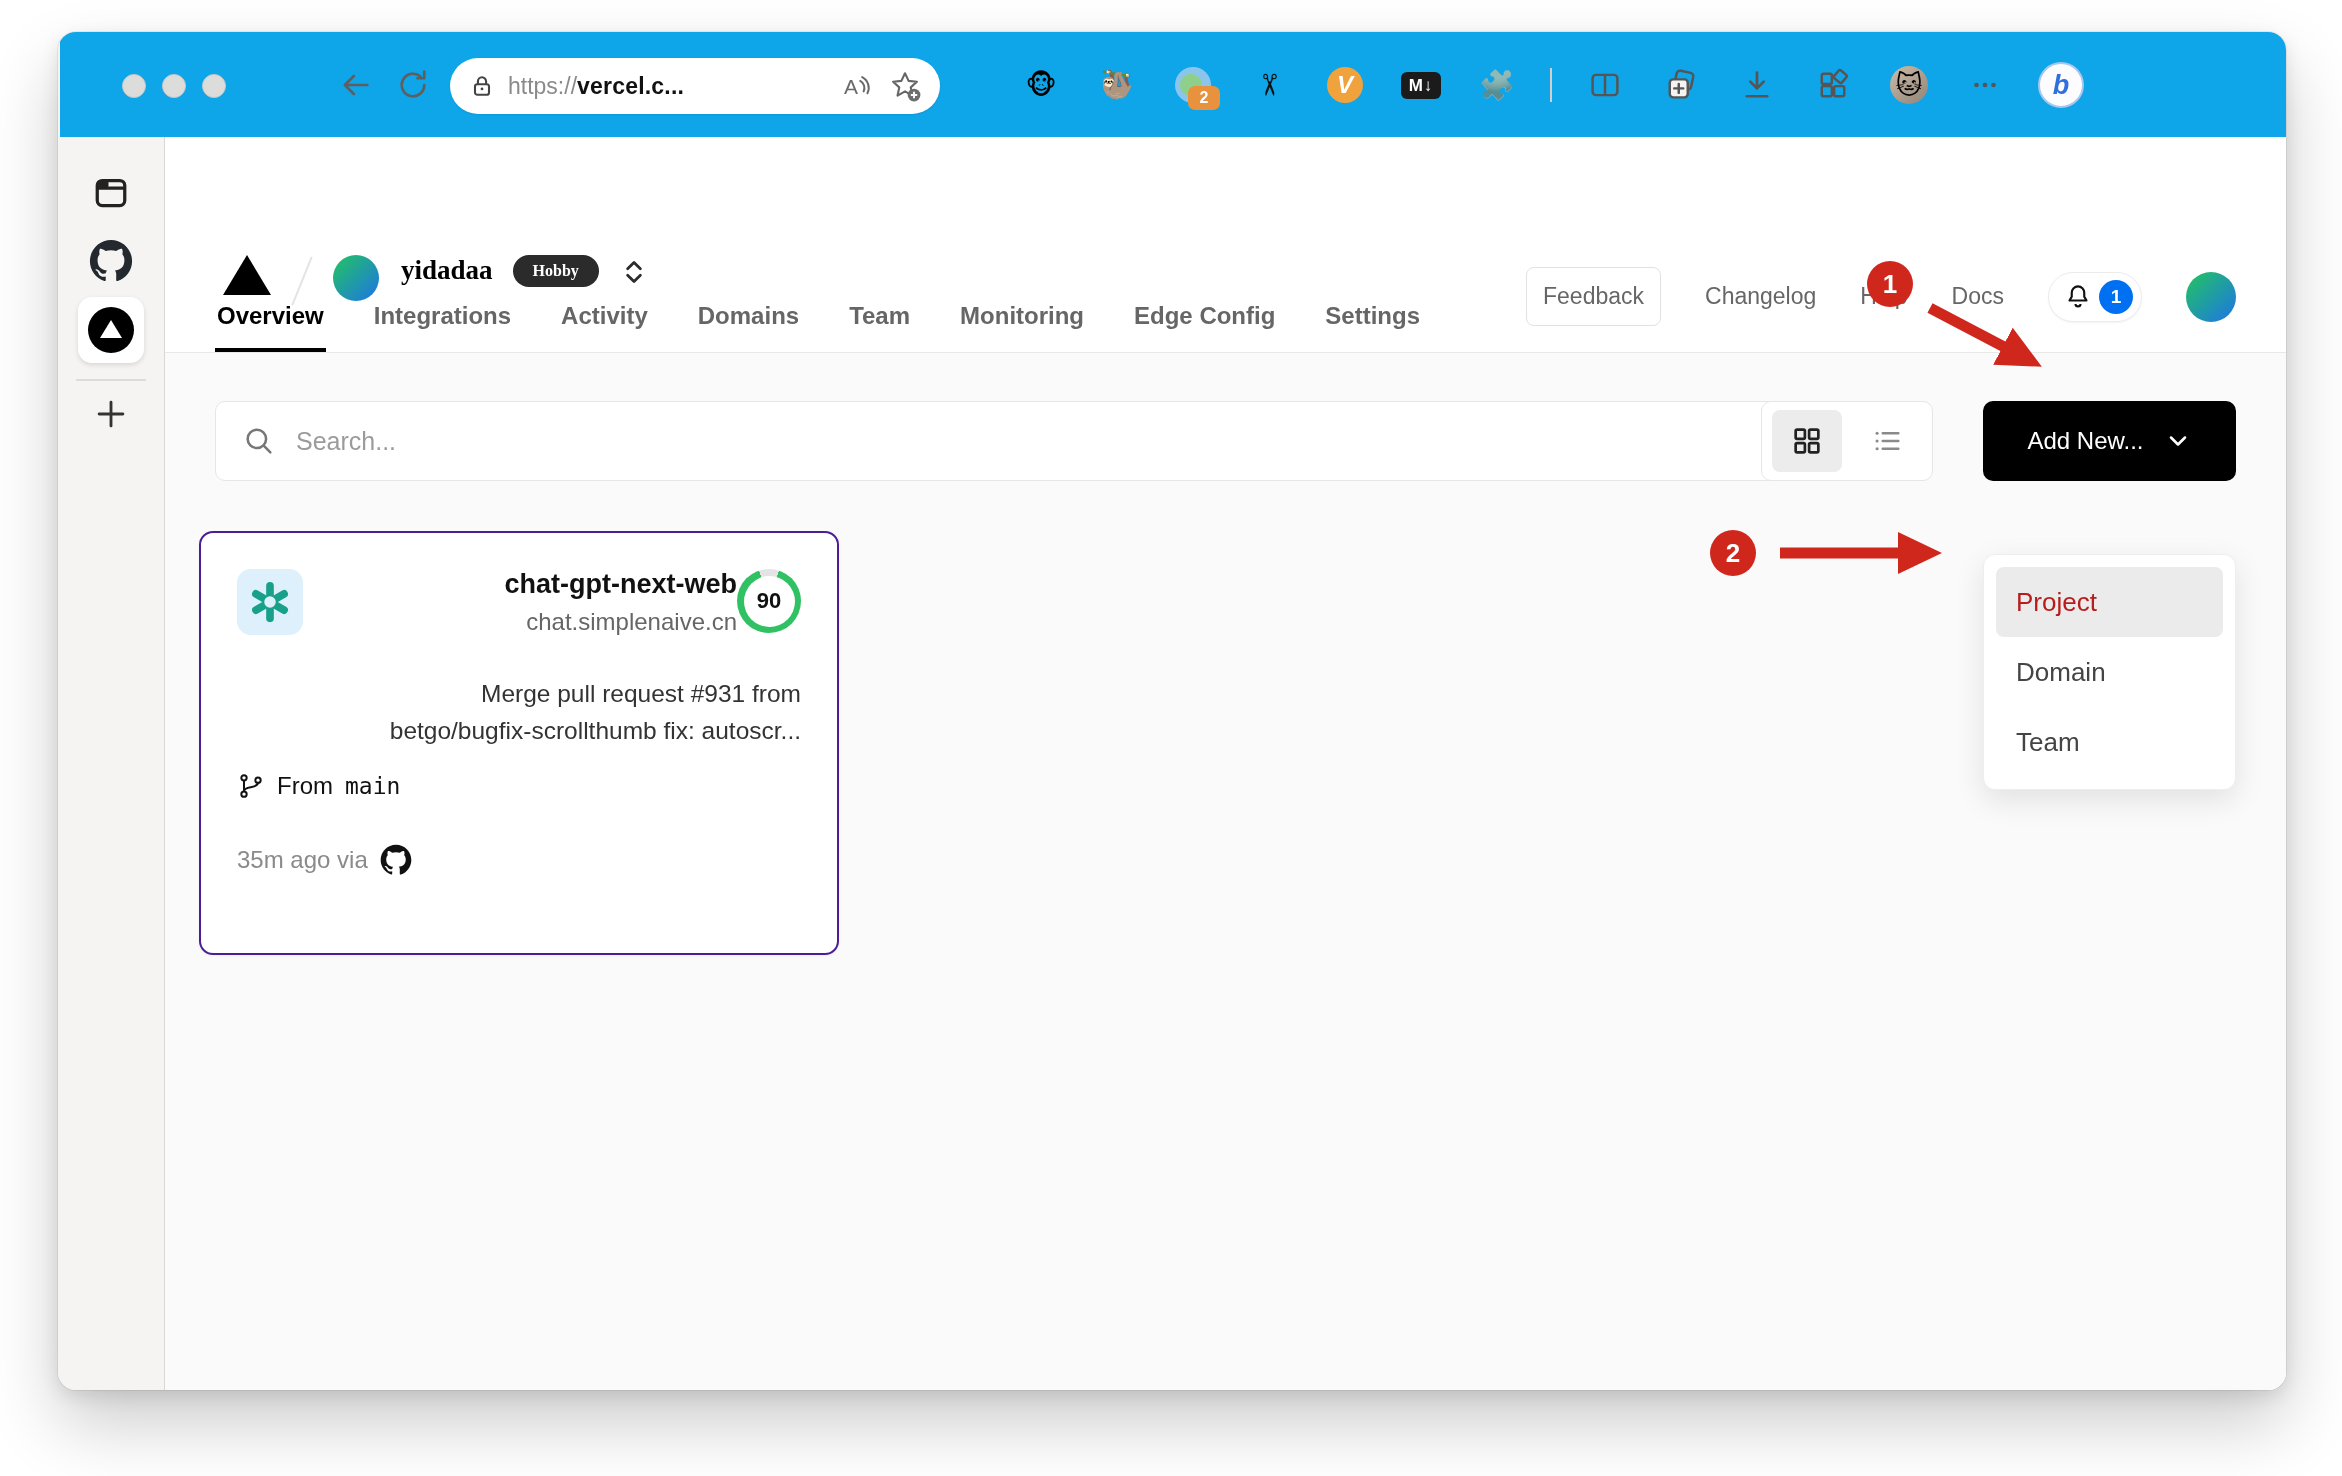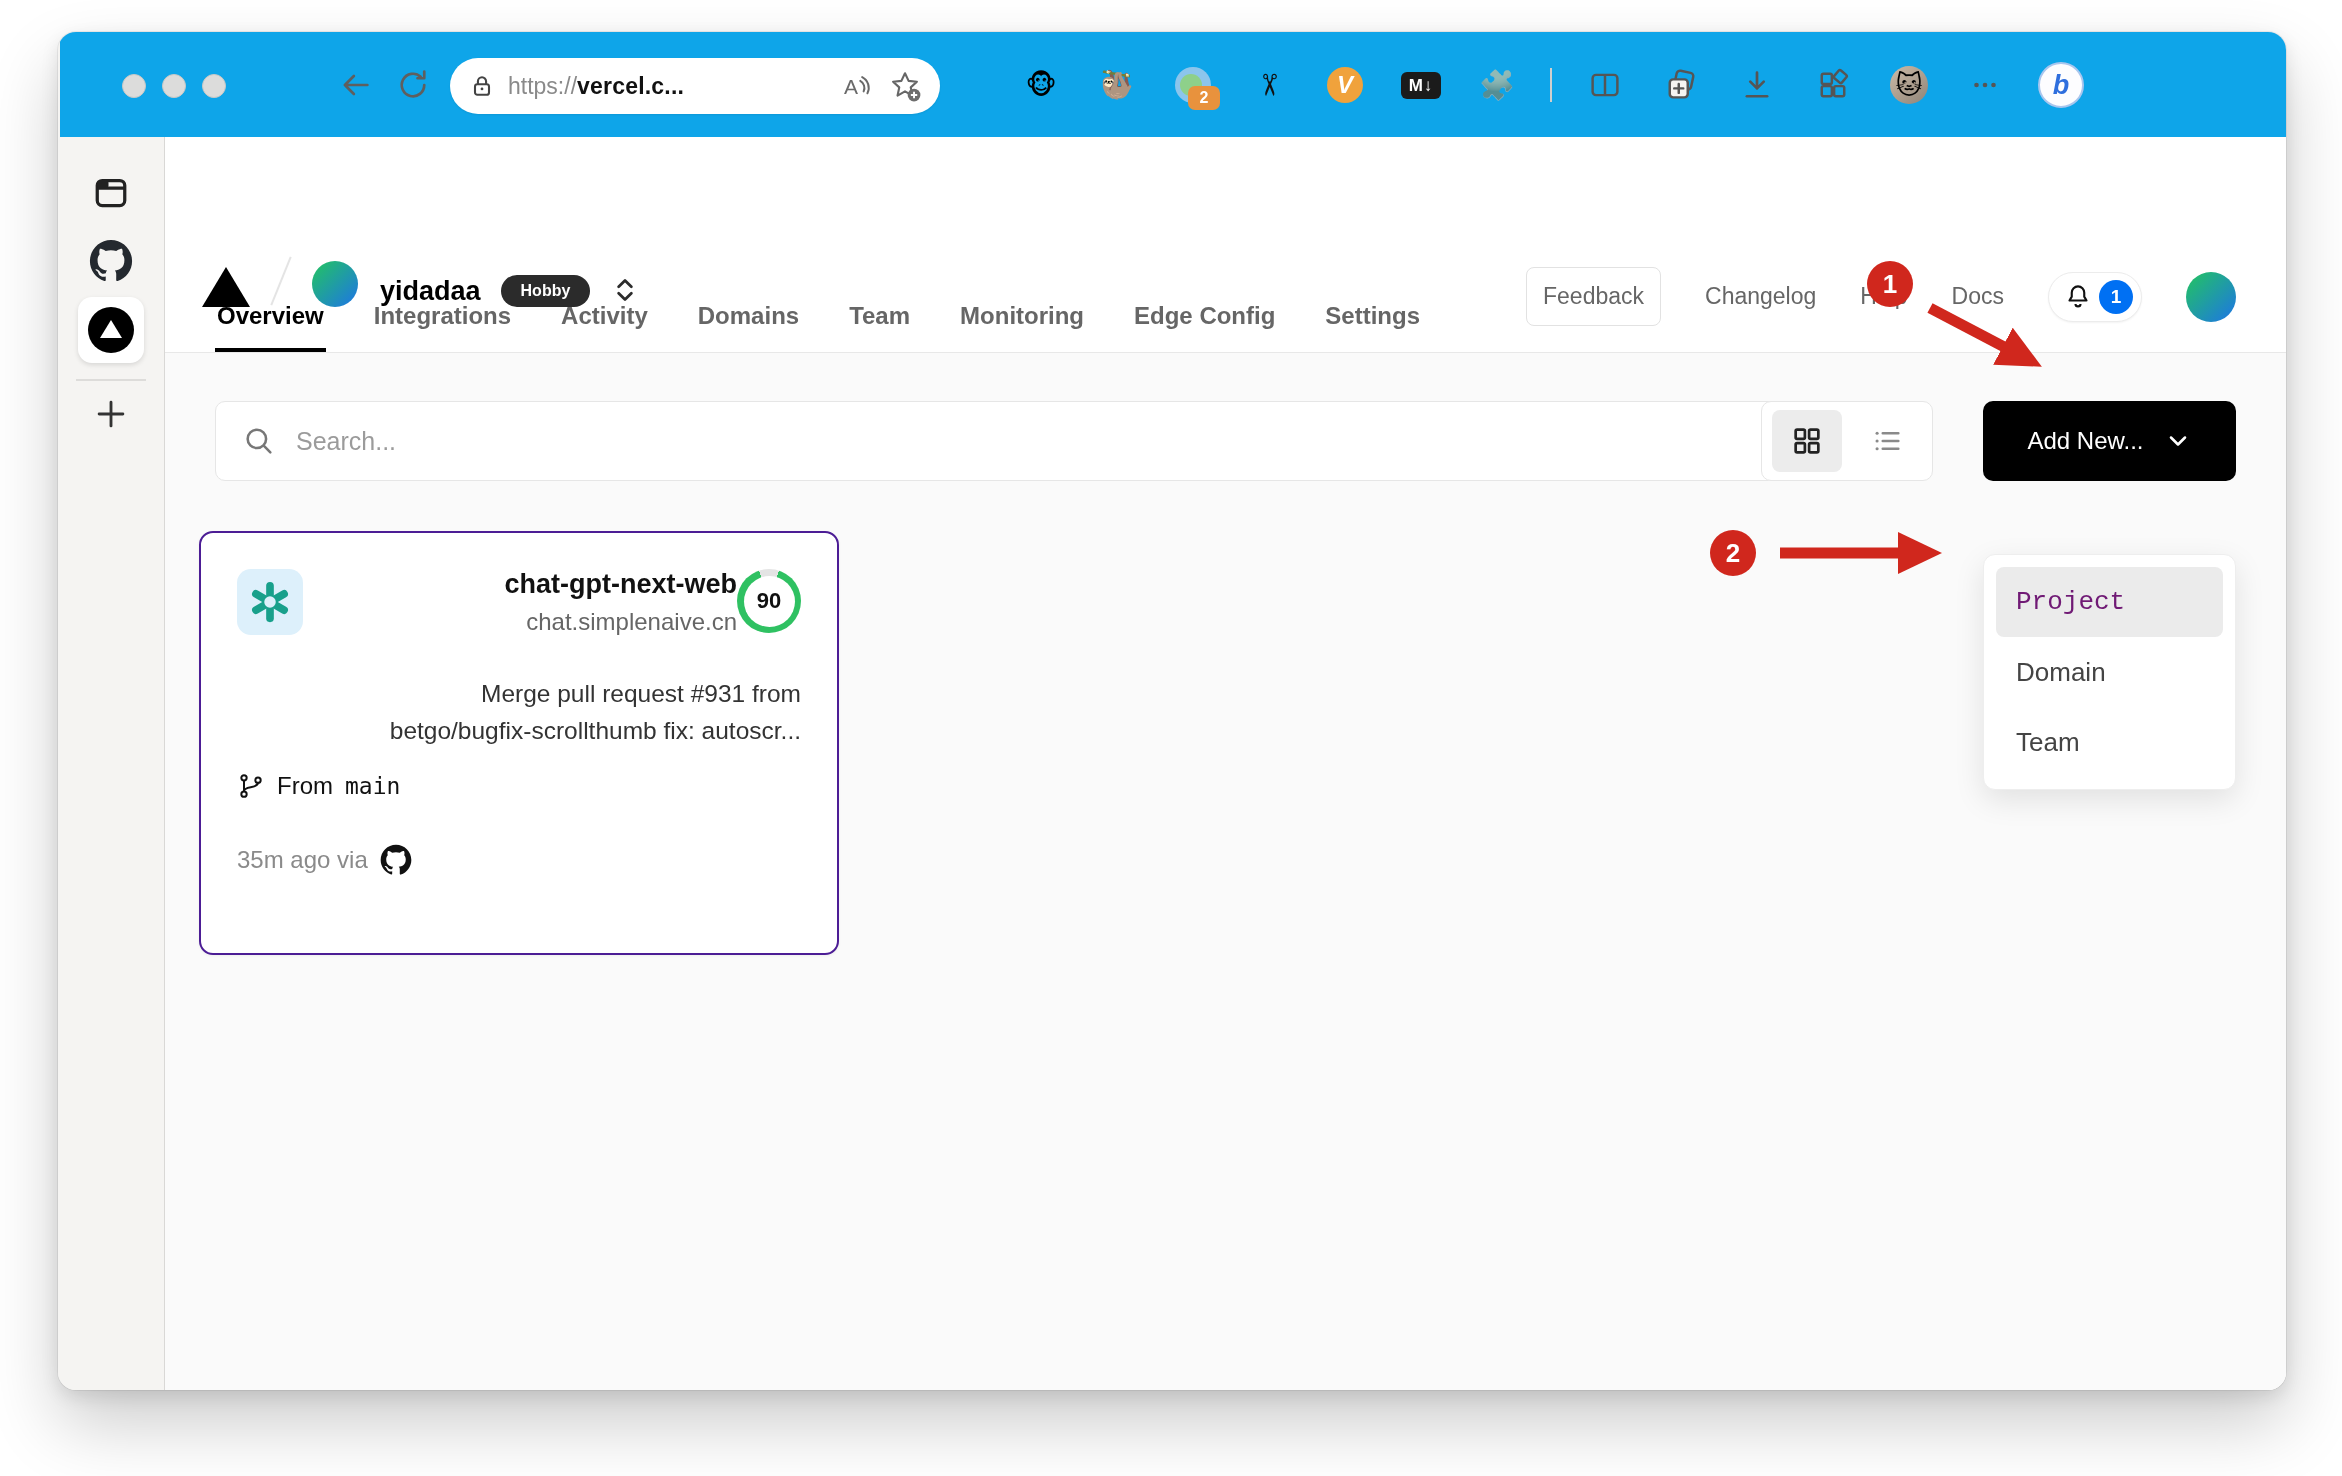--- a/index.html
+++ b/index.html
@@ -49,21 +49,21 @@
   .vt-active{
     width:66px;height:66px;background:#ffffff;border-radius:14px;
     box-shadow:0 2px 5px rgba(0,0,0,.12);display:flex;align-items:center;justify-content:center;
   }
   .vt-vc{width:46px;height:46px;border-radius:50%;background:#000;display:flex;align-items:center;justify-content:center;}
   .vt-vc .tri{width:0;height:0;border-left:11px solid transparent;border-right:11px solid transparent;border-bottom:18px solid #fff;margin-top:-3px;}
   .vt-sep{position:absolute;left:18px;right:18px;height:2px;background:#dddcda;}
   
   .page{flex:1;background:#ffffff;position:relative;display:flex;flex-direction:column;min-width:0;}
   .vheader{height:215px;border-bottom:1px solid #e8e8e8;position:relative;background:#fff;flex:0 0 auto;}
-  .vh-left{position:absolute;left:37px;top:118px;display:flex;align-items:flex-end;}
+  .vh-left{position:absolute;left:58px;top:118px;display:flex;align-items:flex-start;font-family:Liberation Serif, serif;}
   .vlogo{width:0;height:0;border-left:24px solid transparent;border-right:24px solid transparent;border-bottom:40px solid #000;}
   .vslash{width:2px;height:52px;background:#e4e4e4;transform:rotate(22deg);margin:0 30px;}
   .team-avatar{width:46px;height:46px;border-radius:50%;background:linear-gradient(135deg,#23c55e,#1d74e8);}
   .team-name{font-size:27px;font-weight:700;color:#000;margin-left:22px;}
   .plan-badge{background:#2b2b2b;color:#fff;font-size:16px;font-weight:600;border-radius:999px;padding:7px 20px;margin-left:20px;}
   .switcher{margin-left:18px;color:#2c2c2c;display:flex;align-items:center;}
   .vh-right{position:absolute;right:50px;top:130px;display:flex;align-items:center;gap:44px;}
   .feedback-btn{border:1px solid #e2e2e2;background:#fff;border-radius:8px;color:#666;font-size:23px;padding:15px 16px;}
   .vh-link{color:#666;font-size:23px;}
   .bell-wrap{background:#fff;border:1px solid #ececec;border-radius:999px;display:flex;align-items:center;gap:6px;padding:7px 8px 7px 14px;box-shadow:0 1px 2px rgba(0,0,0,.05);}
@@ -91,21 +91,21 @@
   .addnew-btn{
     position:absolute;right:0;top:0;width:253px;height:80px;background:#000;border-radius:10px;color:#fff;
     display:flex;align-items:center;justify-content:center;gap:20px;font-size:24px;font-weight:500;
   }
   
   .dropdown{
     position:absolute;right:0;top:153px;width:253px;background:#fff;border:1px solid #eee;border-radius:12px;
     box-shadow:0 10px 30px rgba(0,0,0,.10);padding:12px;box-sizing:border-box;z-index:5;
   }
   .dd-item{height:70px;display:flex;align-items:center;padding:0 20px;font-size:26px;color:#444;border-radius:8px;}
-  .dd-item.hl{background:#ebebeb;color:#701a75;font-family:Liberation Mono, monospace;}
+  .dd-item.hl{background:#ebebeb;color:#b91c1c;}
   
   .card{
     position:absolute;left:34px;top:178px;width:640px;height:424px;background:#fff;border:2px solid #4c1d95;
     border-radius:14px;box-shadow:0 1px 3px rgba(0,0,0,.05);padding:36px;box-sizing:border-box;text-align:right;
   }
   .card-head{display:flex;align-items:flex-start;}
   .proj-ico{width:66px;height:66px;border-radius:14px;background:#ddf0fb;display:flex;align-items:center;justify-content:center;flex:0 0 auto;}
   .card-titles{margin-left:24px;flex:1;min-width:0;}
   .proj-name{font-size:27px;font-weight:700;color:#111;}
   .proj-domain{font-size:24px;color:#666;margin-top:8px;}

